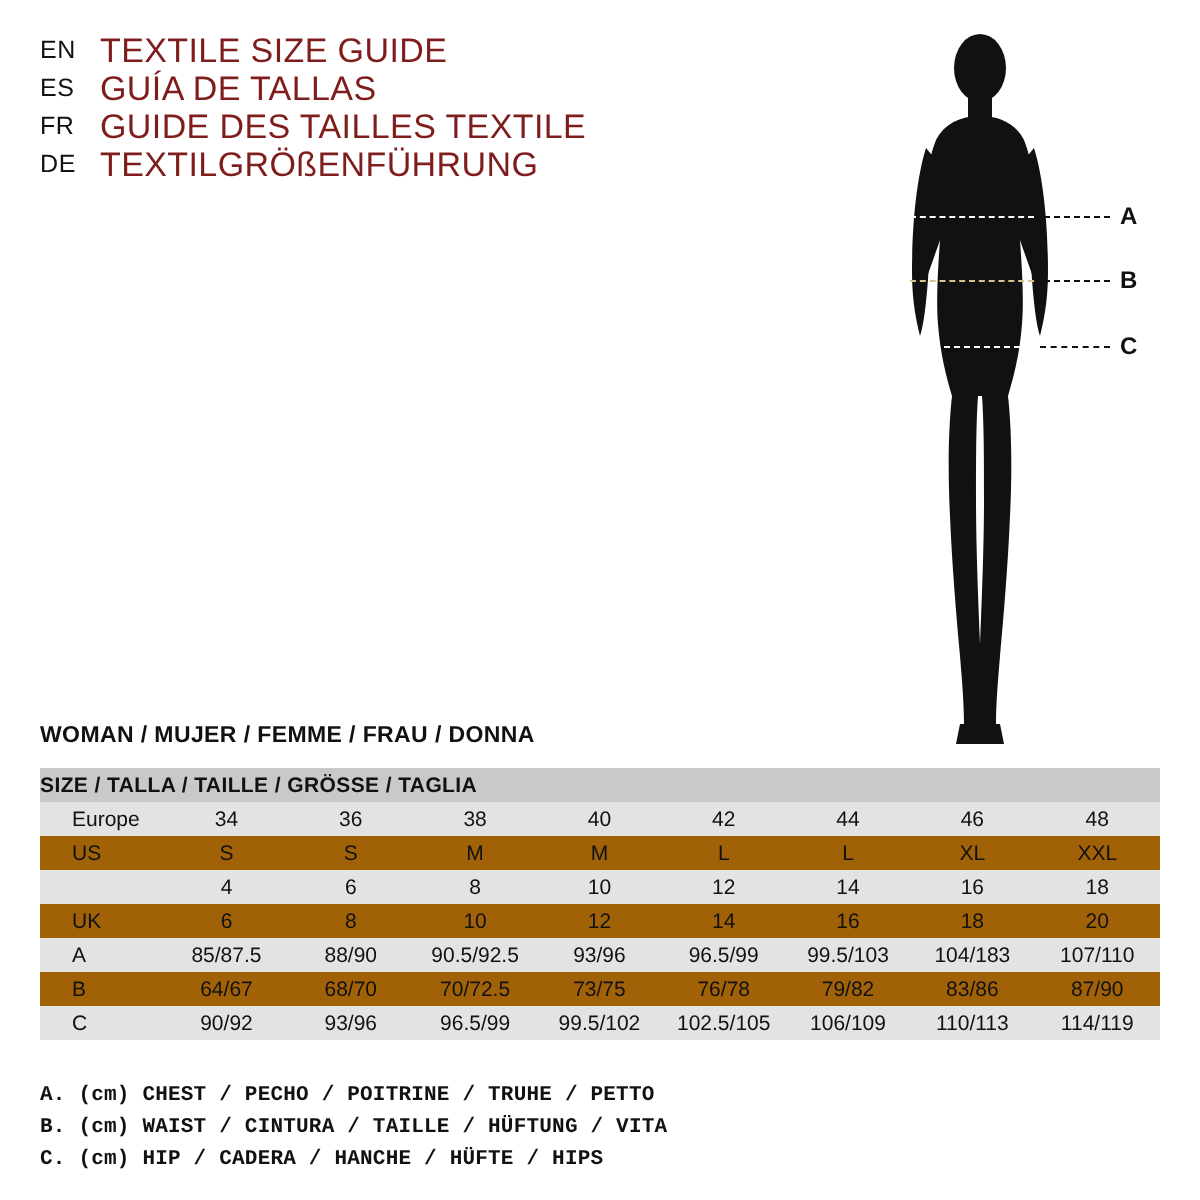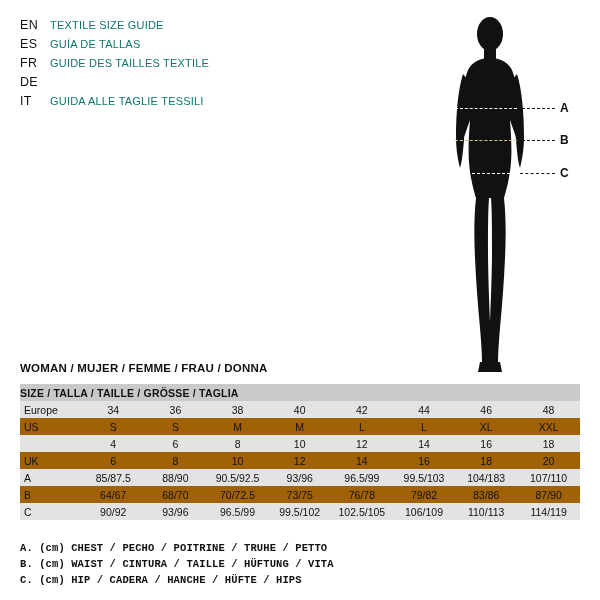--- a/index.html
+++ b/index.html
@@ -34,23 +34,23 @@
     height: 19px;
     line-height: 19px;
   }
   .lang-code {
     width: 30px;
     font-size: 12.5px;
     letter-spacing: 0.3px;
     color: #111;
   }
   .lang-text {
-    font-size: 11px;
+    font-size: 17px;
     letter-spacing: 0.2px;
-    color: #0f766e;
+    color: #7f1d1d;
   }
 
   
   .figure-wrap {
     position: absolute;
     left: 400px;
     top: 10px;
     width: 200px;
     height: 370px;
   }
@@ -108,21 +108,21 @@
     background: #c9c9c9;
     text-align: left;
     font-weight: bold;
     font-size: 10.5px;
     padding-left: 0;
     letter-spacing: 0.2px;
   }
   .size-table td.rowlabel,
   .size-table th.rowlabel {
     text-align: left;
-    padding-left: 4px;
+    padding-left: 16px;
     width: 86px;
   }
   .size-table tr.shade td {
     background: #e3e3e3;
   }
   .size-table tr.plain td {
     background: #a16207;
   }
 
   
@@ -154,24 +154,21 @@
     <div class="lang-row">
       <span class="lang-code">ES</span>
       <span class="lang-text">GUÍA DE TALLAS</span>
     </div>
     <div class="lang-row">
       <span class="lang-code">FR</span>
       <span class="lang-text">GUIDE DES TAILLES TEXTILE</span>
     </div>
     <div class="lang-row">
       <span class="lang-code">DE</span>
-    </div>
-    <div class="lang-row">
-      <span class="lang-code">IT</span>
-      <span class="lang-text">GUIDA ALLE TAGLIE TESSILI</span>
+      <span class="lang-text">TEXTILGRÖßENFÜHRUNG</span>
     </div>
   </div>
 
   <div class="figure-wrap">
     <svg class="figure-svg" viewBox="0 0 120 370" preserveAspectRatio="xMidYMin meet">
       <g fill="#111111">
 
         <ellipse cx="60" cy="24" rx="13" ry="17"></ellipse>
 
         <rect x="54" y="38" width="12" height="12"></rect>

